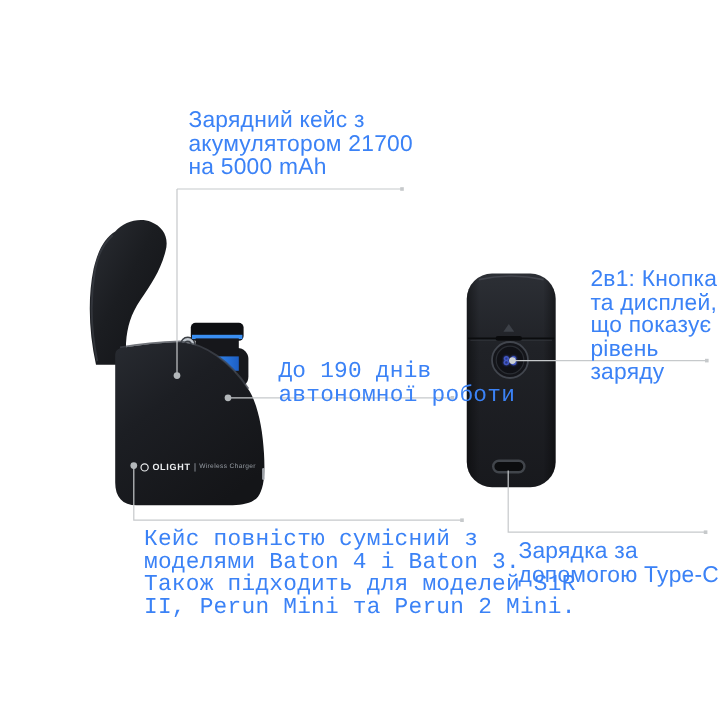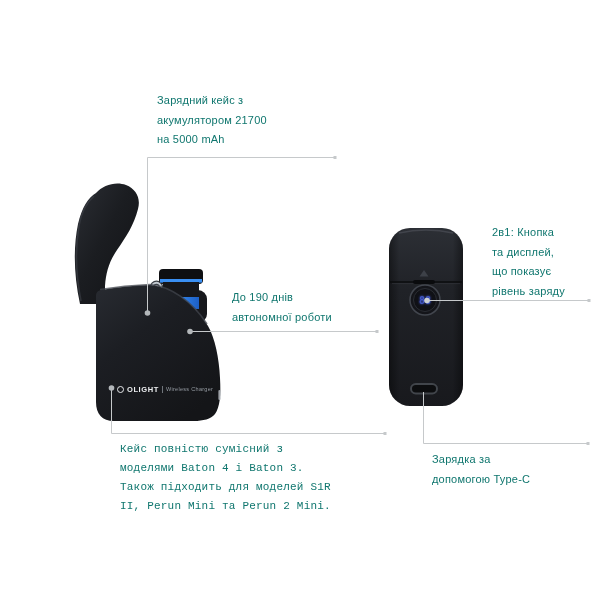--- a/index.html
+++ b/index.html
@@ -2,25 +2,25 @@
 <html><head>
 <meta charset="utf-8">
 <style>
   html,body{margin:0;padding:0;background:#f3f3f3;}
   .canvas{
     position:relative;width:600px;height:600px;background:#ffffff;
     font-family:"Liberation Sans", sans-serif;overflow:hidden;
   }
   .scene{position:absolute;left:0;top:0;}
   .ann{
-    position:absolute;color:#0f766e;font-size:11px;line-height:19.5px;
+    position:absolute;color:#3b82f6;font-size:19px;line-height:19.5px;
     white-space:pre-line;letter-spacing:.2px;font-weight:500;
   }
   .ann-case-battery{left:157px;top:91px;}
-  .ann-battery-life{left:232px;top:288px;}
+  .ann-battery-life{left:232px;top:300px;font-family:Liberation Mono, monospace;}
   .ann-button-display{left:492px;top:223px;}
   .ann-compatibility{left:120px;top:440px;line-height:19px;font-family:Liberation Mono, monospace;}
   .ann-charging{left:432px;top:450px;}
   .logo{
     position:absolute;left:117px;top:383px;height:12px;
     display:flex;align-items:center;gap:3px;
   }
   .logo-ring{
     width:7px;height:7px;border:1.6px solid #e7e9eb;border-radius:50%;
     box-sizing:border-box;flex:none;

